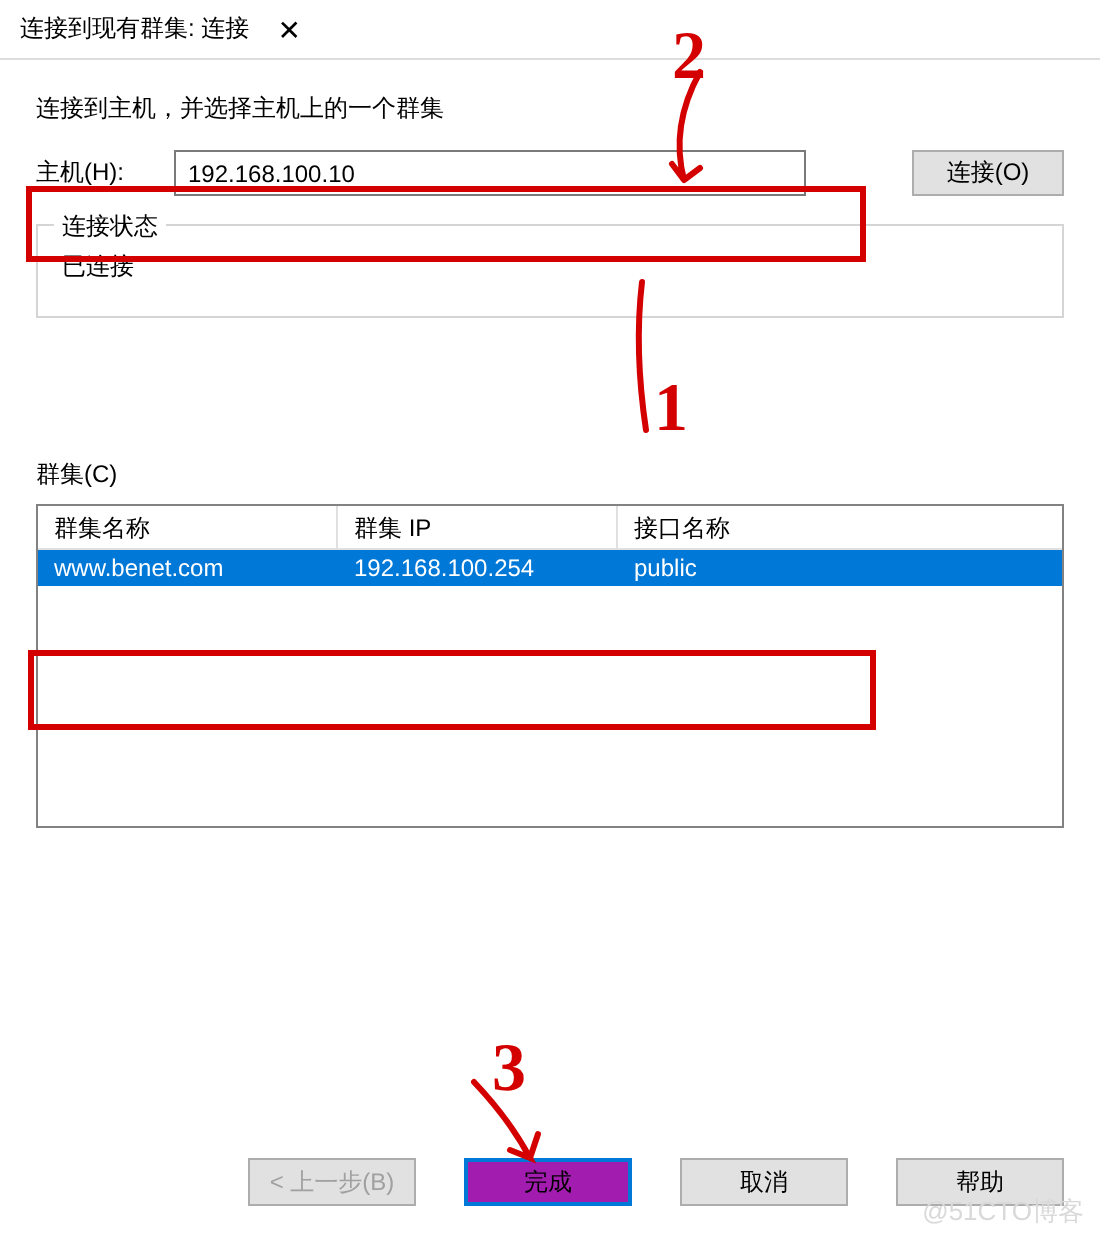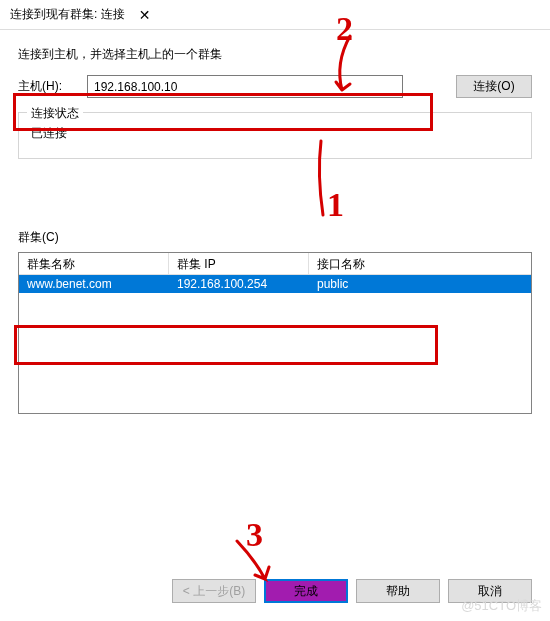--- a/index.html
+++ b/index.html
@@ -93,21 +93,21 @@
       height: 18px;
       align-items: center;
     }
     .table-row.selected { background: #0078d7; color: #fff; }
     .td { padding: 0 8px; font-size: 12px; }
     .footer {
       position: absolute;
       bottom: 18px;
       right: 18px;
       display: flex;
-      gap: 8px;
+      gap: 24px;
     }
     .footer-btn {
       width: 84px; height: 24px;
       background: #e1e1e1;
       border: 1px solid #adadad;
       font-size: 12px;
       font-family: inherit;
       cursor: pointer;
     }
     .footer-btn.disabled { color: #a0a0a0; cursor: default; }
@@ -166,22 +166,22 @@
       <div class="td col1">www.benet.com</div>
       <div class="td col2">192.168.100.254</div>
       <div class="td col3">public</div>
     </div>
   </div>
 </div>
 
 <div class="footer">
   <button class="footer-btn disabled">&lt; 上一步(B)</button>
   <button class="footer-btn default">完成</button>
+  <button class="footer-btn">取消</button>
   <button class="footer-btn">帮助</button>
-  <button class="footer-btn">取消</button>
 </div>
 
 <div class="ann-box b1"></div>
 <div class="ann-box b2"></div>
 
 <svg class="ann-arrow" style="top:28px; left:320px;" width="50" height="80">
   <path d="M30 8 Q 15 35 22 62 L16 54 M22 62 L30 56" stroke="#d40000" stroke-width="3" fill="none" stroke-linecap="round"></path>
 </svg>
 <span class="ann-text" style="top:10px; left:336px; font-size:34px;">2</span>
 

